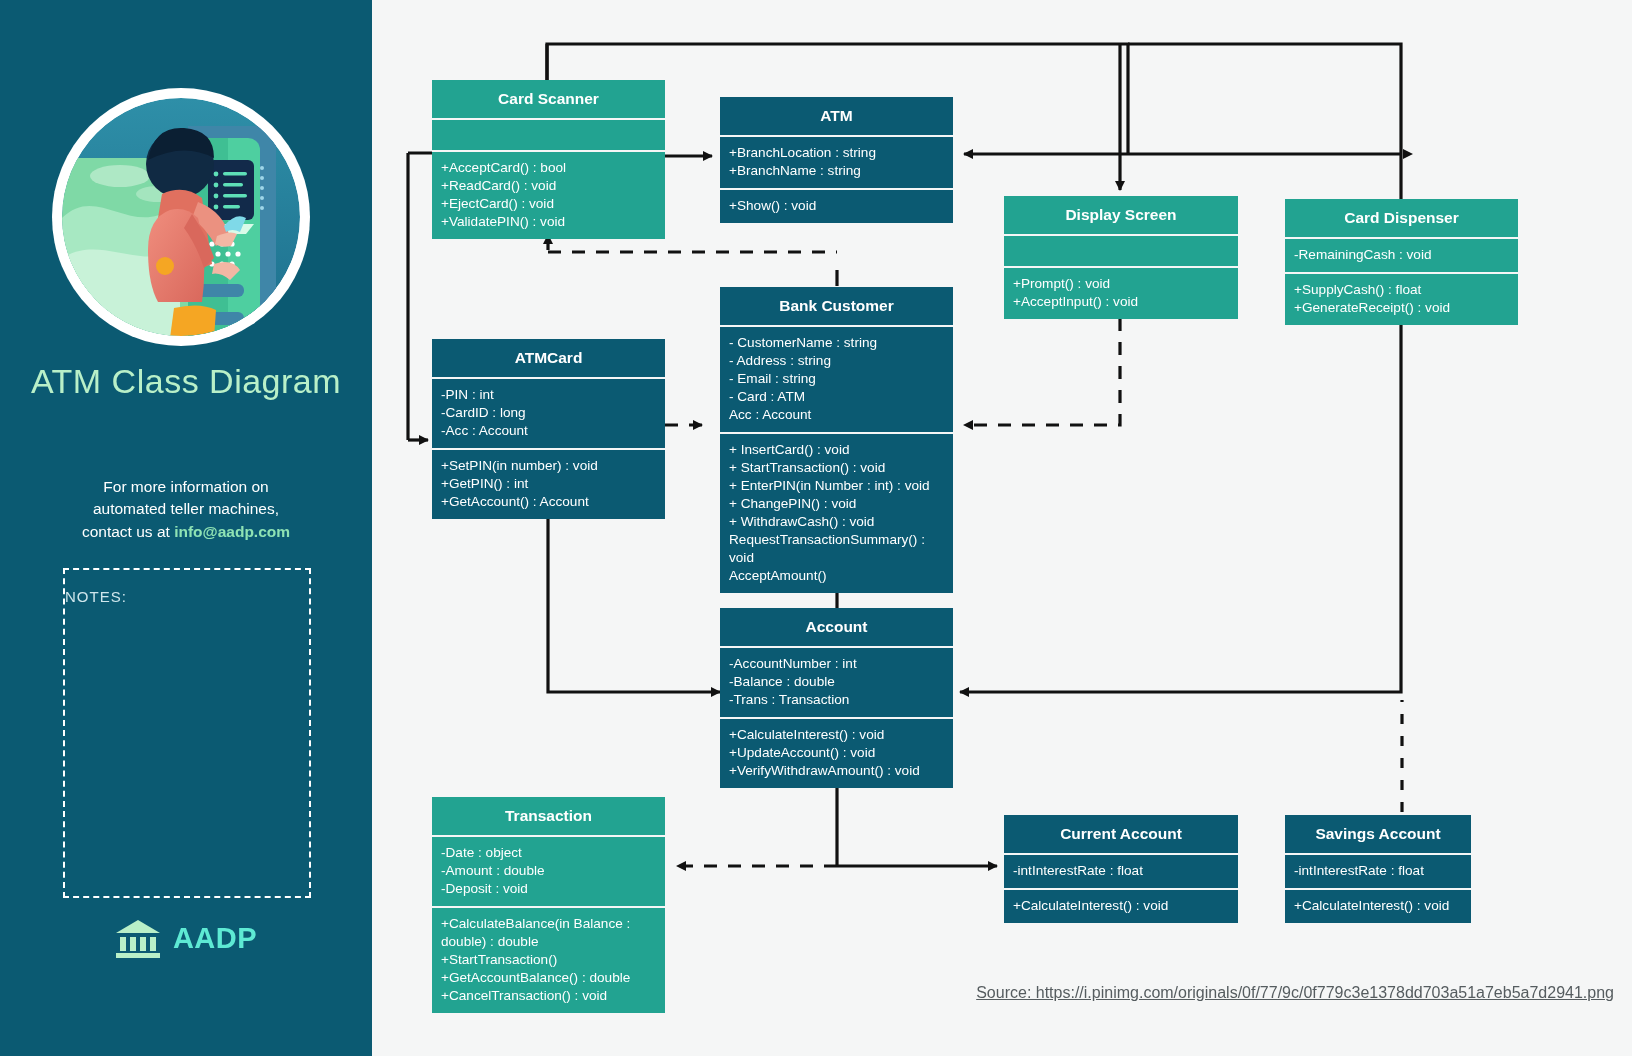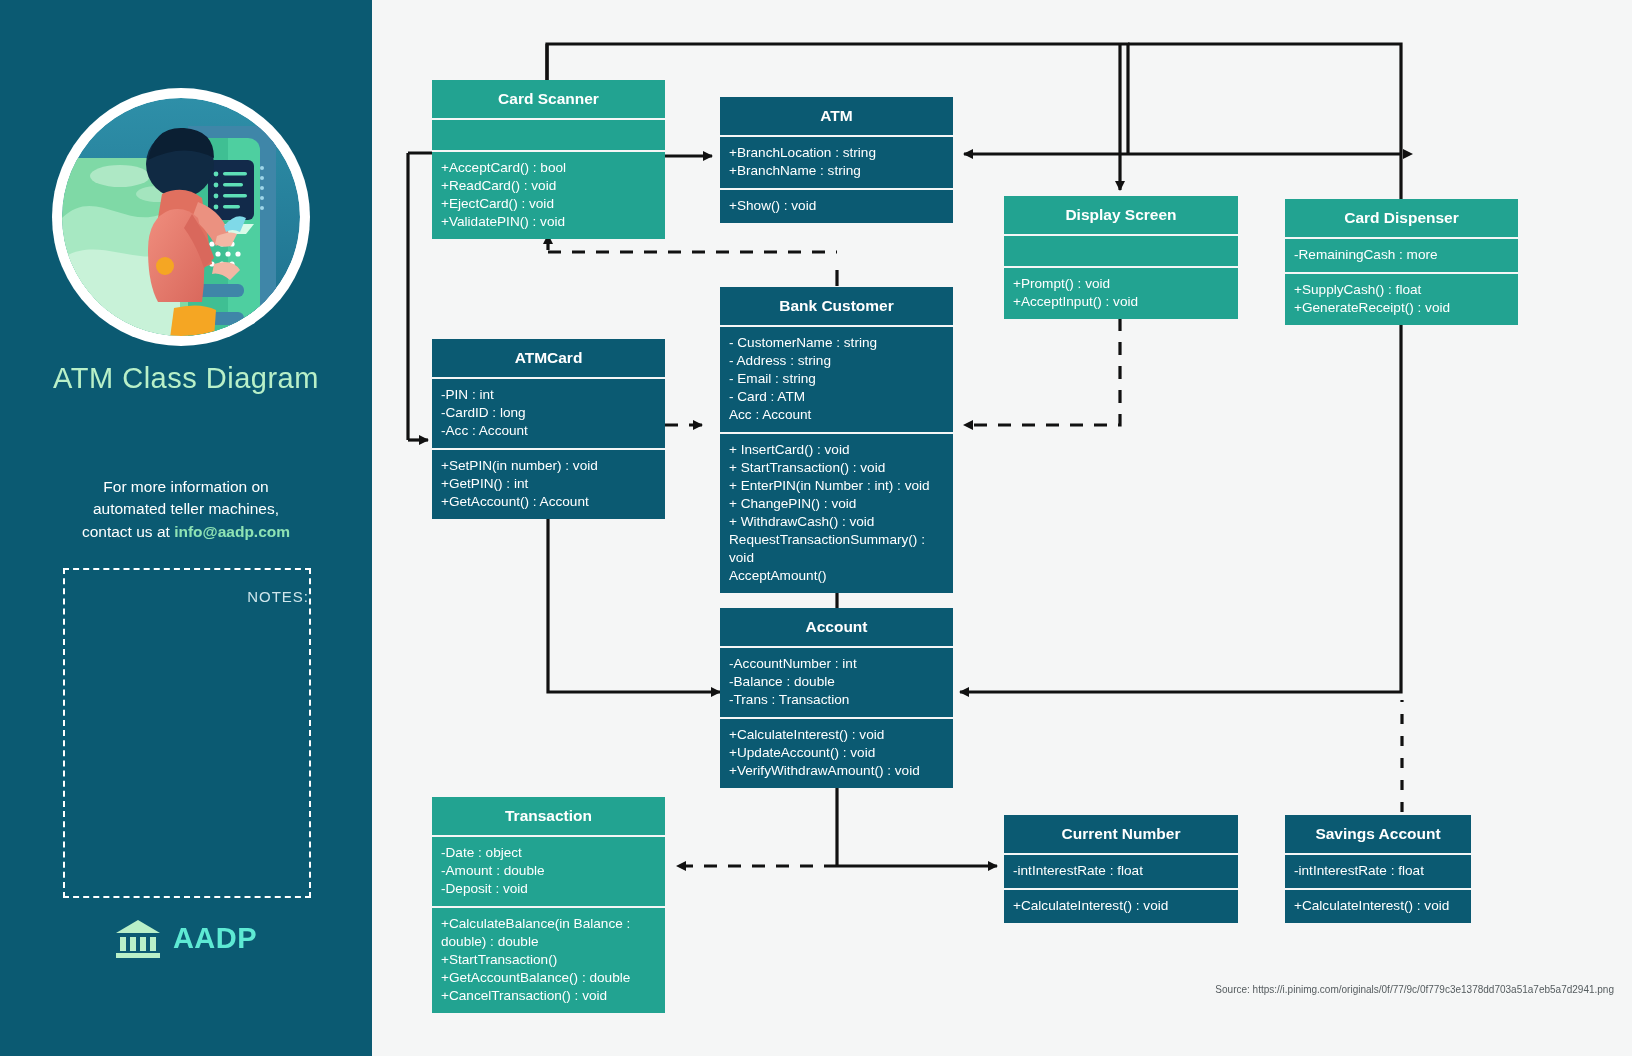--- a/index.html
+++ b/index.html
@@ -26,42 +26,42 @@
   }
   #illustration {
     position: relative; width: 100%; height: 100%;
     border-radius: 50%; overflow: hidden;
   }
   #sidebar-title {
     position: absolute; left: 0; top: 360px;
     width: 372px;
     text-align: center;
     color: #b9f0c8;
-    font-size: 29px;
+    font-size: 34px;
     font-weight: 400;
     line-height: 1.28;
     letter-spacing: 0.5px;
   }
   #sidebar-contact {
     position: absolute; left: 36px; top: 476px;
     width: 300px;
     text-align: center;
     color: #ffffff;
     font-size: 15.5px;
     line-height: 1.45;
   }
   #sidebar-contact .email { color: #8fe3b4; font-weight: bold; }
   #notes-box {
     position: absolute; left: 63px; top: 568px;
     width: 248px; height: 330px;
     border: 2px dashed #ffffff;
   }
   #notes-label {
     position: absolute; left: 0; top: 18px; width: 100%;
-    text-align: right; color: #cfe6ec;
+    text-align: left; color: #cfe6ec;
     font-size: 15px; letter-spacing: 1px;
   }
   #brand {
     position: absolute; left: 0; top: 918px; width: 372px;
     display: flex; align-items: center; justify-content: center; gap: 12px;
   }
   #brand-name {
     color: #5eead4; font-size: 29px; font-weight: bold; letter-spacing: 0.5px;
   }
 
@@ -86,21 +86,21 @@
   }
   .uml .sep { height: 2px; background: #f5f6f6; }
   .uml .compartment { padding: 7px 9px 8px 9px; }
   .uml .compartment .row { white-space: pre-wrap; }
   .uml.teal { background: #22a391; }
   .uml.navy { background: #0b5a72; }
   .uml .compartment.empty { height: 30px; padding: 0; }
 
   #source-note {
     position: absolute; right: 18px; top: 984px;
-    color: #555c5f; font-size: 10px;
+    color: #555c5f; font-size: 16px; text-decoration: underline;
   }
 </style>
 </head>
 <body>
 
 <div id="root">
 
   <div id="sidebar">
 
     <div id="illustration-wrap">
@@ -307,21 +307,21 @@
       <div class="compartment">
         <div class="row">+Prompt() : void</div>
         <div class="row">+AcceptInput() : void</div>
       </div>
     </div>
 
     <div class="uml teal" style="left:913px; top:199px; width:233px;">
       <div class="title">Card Dispenser</div>
       <div class="sep"></div>
       <div class="compartment">
-        <div class="row">-RemainingCash : more</div>
+        <div class="row">-RemainingCash : void</div>
       </div>
       <div class="sep"></div>
       <div class="compartment">
         <div class="row">+SupplyCash() : float</div>
         <div class="row">+GenerateReceipt() : void</div>
       </div>
     </div>
 
     <div class="uml navy" style="left:60px; top:339px; width:233px;">
       <div class="title">ATMCard</div>
@@ -388,21 +388,21 @@
       <div class="sep"></div>
       <div class="compartment">
         <div class="row">+CalculateBalance(in Balance : double) : double</div>
         <div class="row">+StartTransaction()</div>
         <div class="row">+GetAccountBalance() : double</div>
         <div class="row">+CancelTransaction() : void</div>
       </div>
     </div>
 
     <div class="uml navy" style="left:632px; top:815px; width:234px;">
-      <div class="title">Current Number</div>
+      <div class="title">Current Account</div>
       <div class="sep"></div>
       <div class="compartment">
         <div class="row">-intInterestRate : float</div>
       </div>
       <div class="sep"></div>
       <div class="compartment">
         <div class="row">+CalculateInterest() : void</div>
       </div>
     </div>
 

